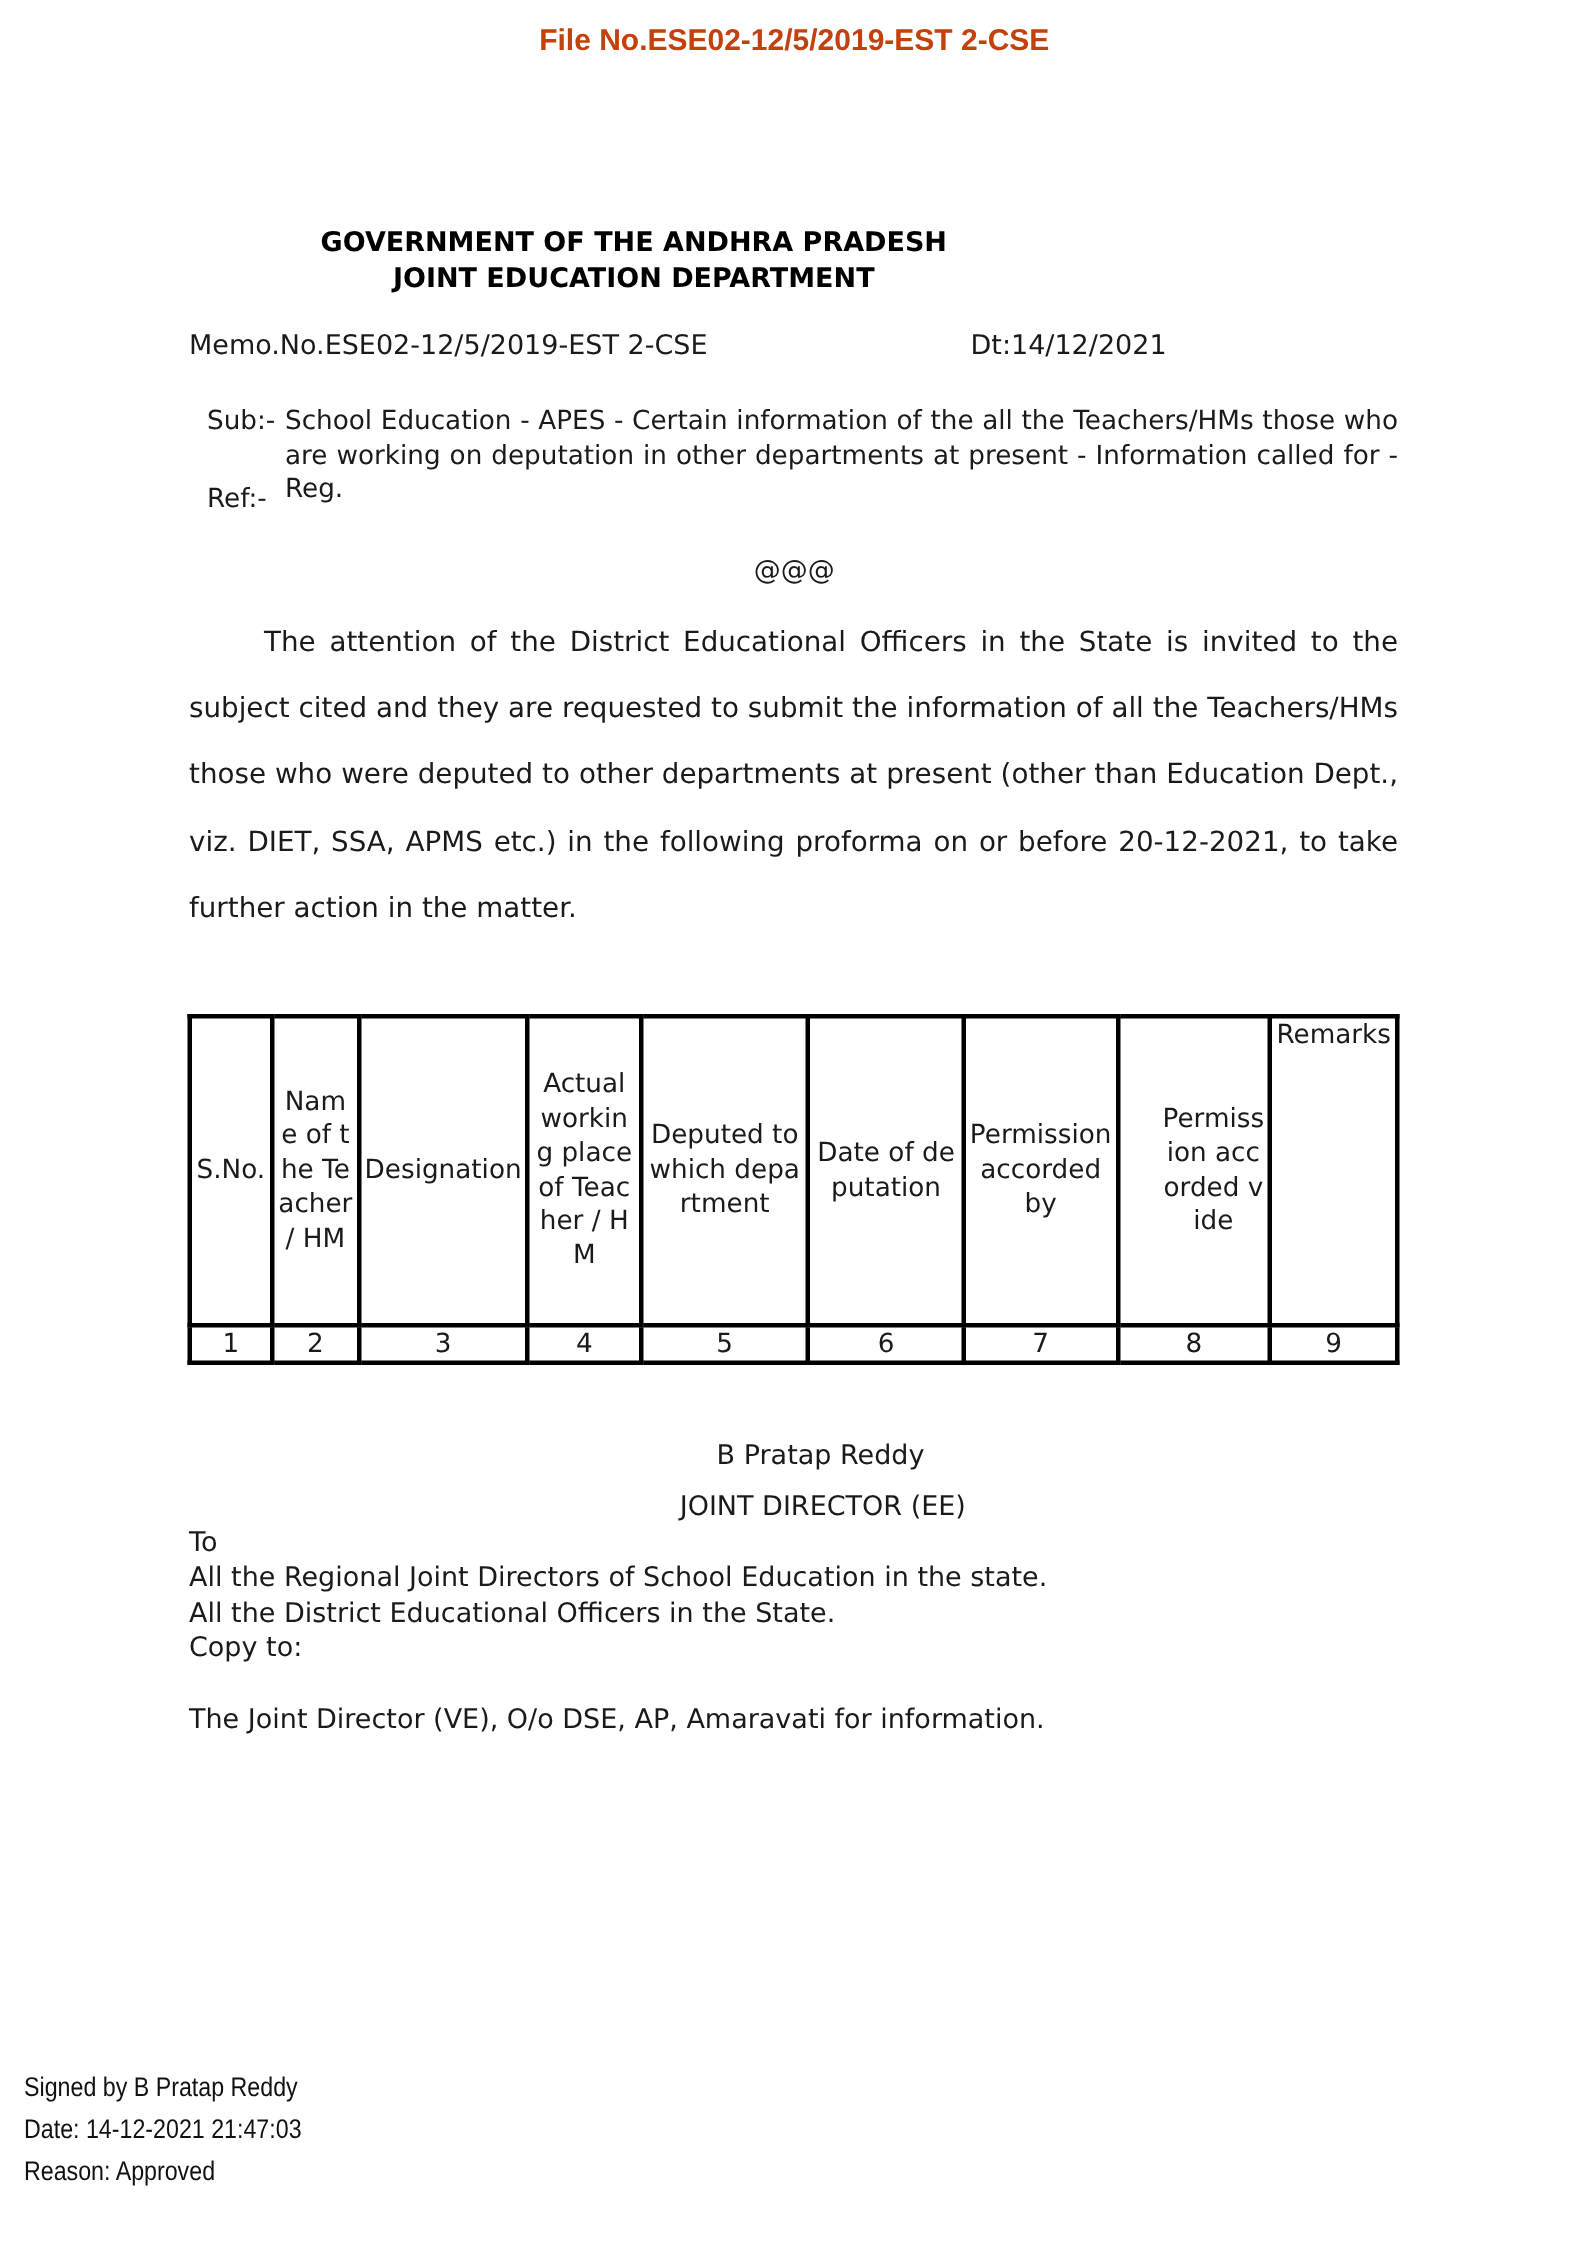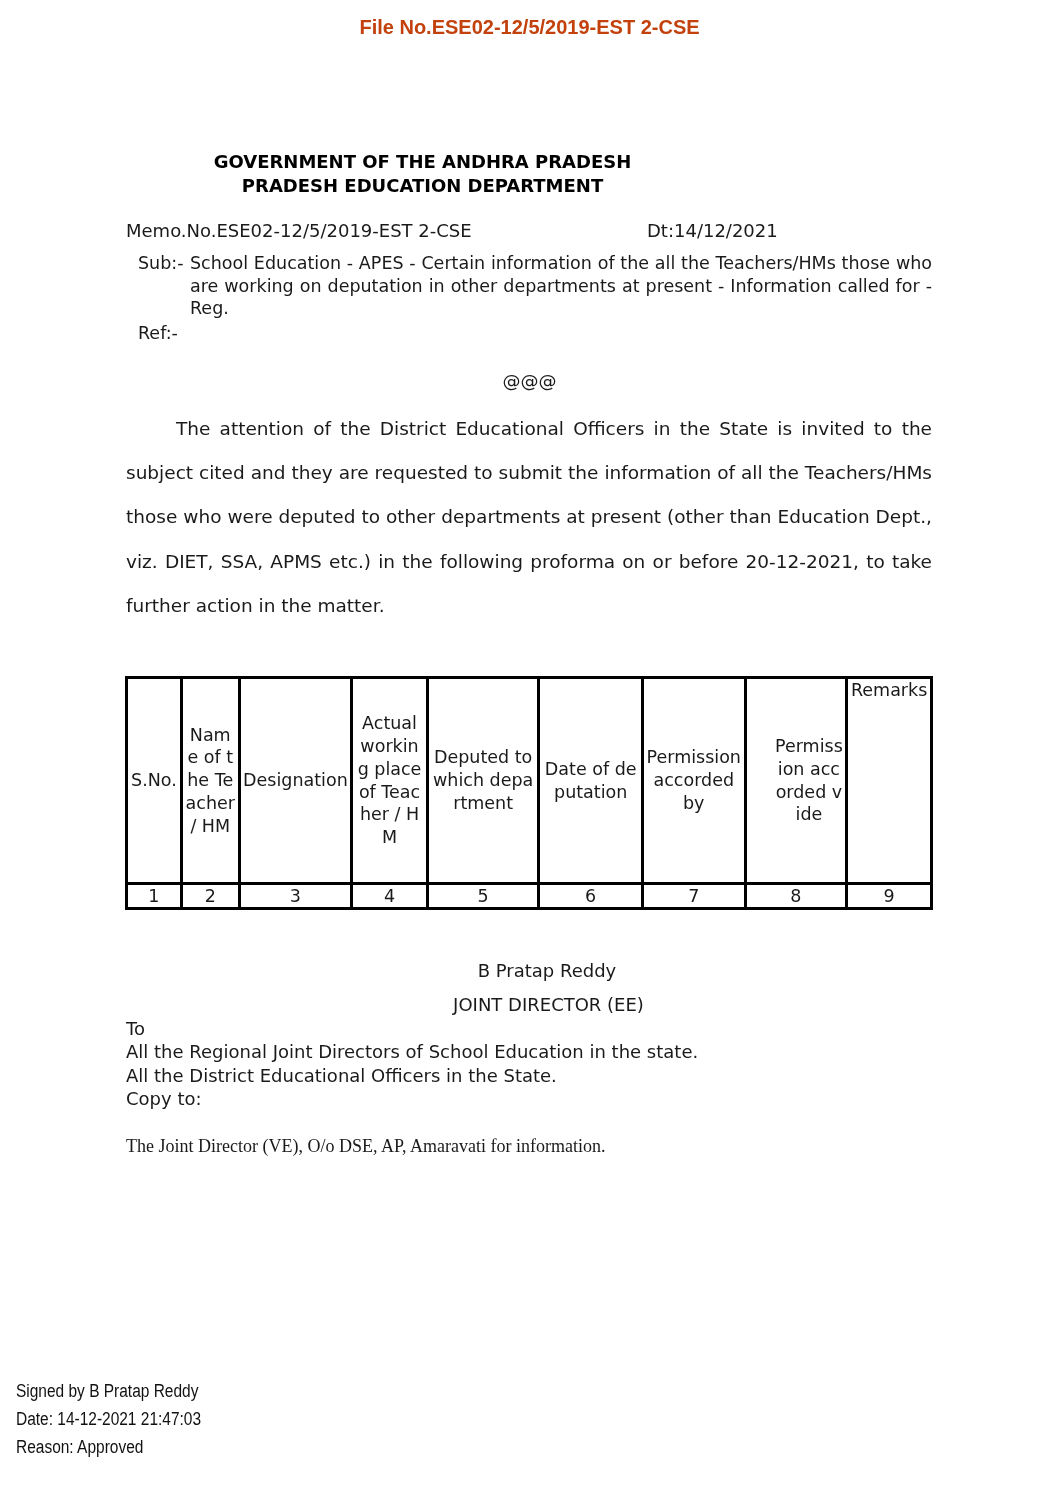--- a/index.html
+++ b/index.html
@@ -9,42 +9,42 @@
   .file-no { left: 0; width: 1059px; top: 16px; text-align: center; font-family: "Liberation Sans", sans-serif;
              font-weight: bold; font-size: 20px; color: #c2410c; }
   .gov { left: 0; width: 845px; text-align: center; font-weight: bold; font-size: 18px; color: #000; line-height: 24px; }
   .gov1 { top: 150px; }
   .gov2 { top: 174px; }
   .memo { left: 126px; top: 220px; font-size: 18px; }
   .dt { left: 647px; top: 220px; font-size: 18px; }
   .sub { left: 138px; width: 794px; font-size: 17.5px; line-height: 22.5px; }
   .sub .lbl { position: absolute; left: 0; top: 0; }
   .sub .txt { position: absolute; left: 52px; right: 0; top: 0; text-align: justify; text-align-last: left; }
-  .sub-block { top: 252px; height: 68px; }
+  .sub-block { top: 270px; height: 68px; }
   .ref-block { top: 322px; height: 46px; }
   .ats { left: 0; width: 1059px; top: 370px; text-align: center; font-size: 18px; }
   .body-para { left: 126px; width: 806px; top: 407px; font-size: 18.5px; line-height: 44.2px;
                text-align: justify; text-indent: 50px; }
   table.proforma { position: absolute; left: 125px; top: 676px; width: 808px; border-collapse: collapse;
                    font-size: 17.5px; line-height: 22.8px; }
   table.proforma td { border: 3px solid #000; text-align: center; vertical-align: middle; padding: 0 2px; }
   table.proforma tr.hdr td { height: 203px; }
   table.proforma tr.num td { height: 22px; line-height: 20px; }
   .sig-name { left: 0; width: 1094px; top: 960px; text-align: center; font-size: 18px; }
   .sig-title { left: 0; width: 1097px; top: 994px; text-align: center; font-size: 18px; }
   .addr { left: 126px; font-size: 18px; line-height: 23.5px; }
   .signed { left: 16px; font-family: "Liberation Sans", sans-serif; font-size: 18px; color: #111; transform: scaleX(0.86); transform-origin: left; }
 </style>
 </head>
 <body>
 
 <div class="abs file-no">File No.ESE02-12/5/2019-EST 2-CSE</div>
 
 <div class="abs gov gov1">GOVERNMENT OF THE ANDHRA PRADESH</div>
-<div class="abs gov gov2">PRADESH EDUCATION DEPARTMENT</div>
+<div class="abs gov gov2">JOINT EDUCATION DEPARTMENT</div>
 
 <div class="abs memo">Memo.No.ESE02-12/5/2019-EST 2-CSE</div>
 <div class="abs dt">Dt:14/12/2021</div>
 
 <div class="abs sub sub-block">
   <span class="lbl">Sub:-</span>
   <div class="txt">School Education - APES - Certain information of the all the Teachers/HMs those who are working on deputation in other departments at present - Information called for - Reg.</div>
 </div>
 
 <div class="abs sub ref-block">
@@ -93,17 +93,17 @@
 </tbody>
   </table>
 
 <div class="abs sig-name">B Pratap Reddy</div>
 <div class="abs sig-title">JOINT DIRECTOR (EE)</div>
 
 <div class="abs addr" style="top:1017px;">To</div>
 <div class="abs addr" style="top:1040px;">All the Regional Joint Directors of School Education in the state.</div>
 <div class="abs addr" style="top:1064px;">All the District Educational Officers in the State.</div>
 <div class="abs addr" style="top:1087px;text-align:center;">Copy to:</div>
-<div class="abs addr" style="top:1135px;font-family:Liberation Serif, serif;">The Joint Director (VE), O/o DSE, AP, Amaravati for information.</div>
+<div class="abs addr" style="top:1135px;">The Joint Director (VE), O/o DSE, AP, Amaravati for information.</div>
 
 <div class="abs signed" style="top:1381px;">Signed by B Pratap Reddy</div>
 <div class="abs signed" style="top:1409px;">Date: 14-12-2021 21:47:03</div>
 <div class="abs signed" style="top:1437px;">Reason: Approved</div>
 
 </body></html>

